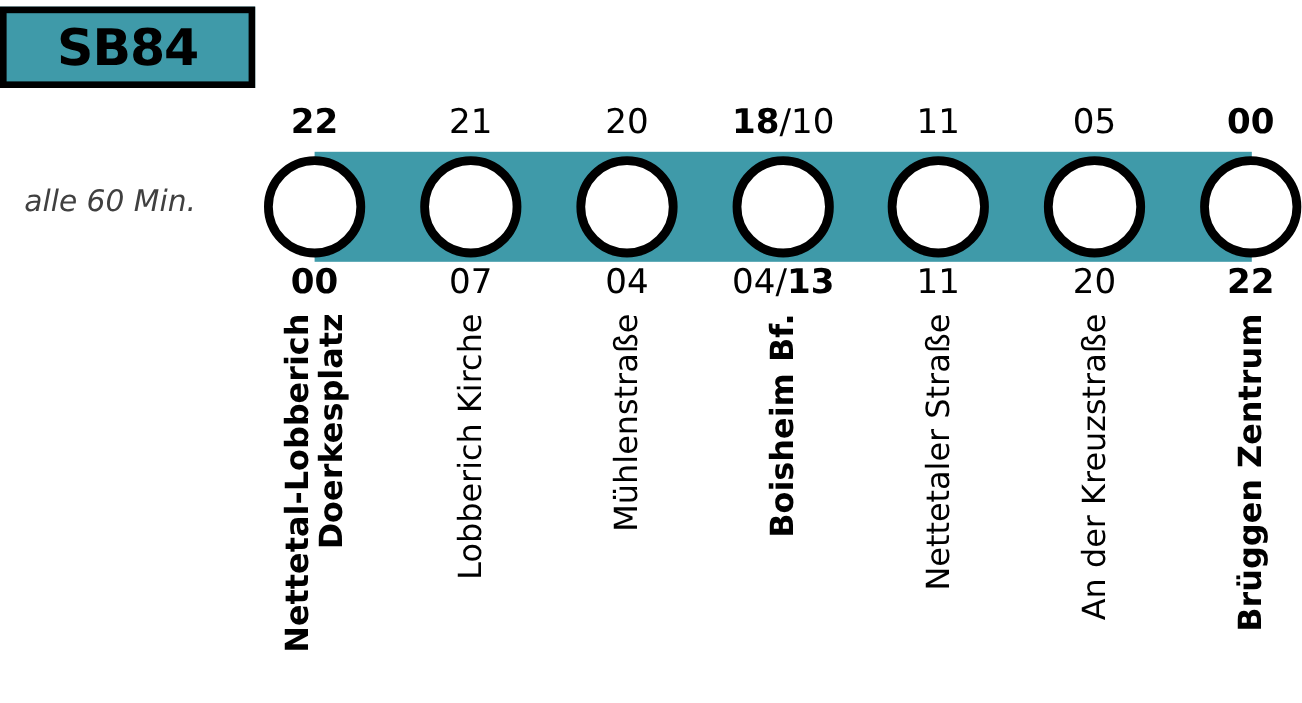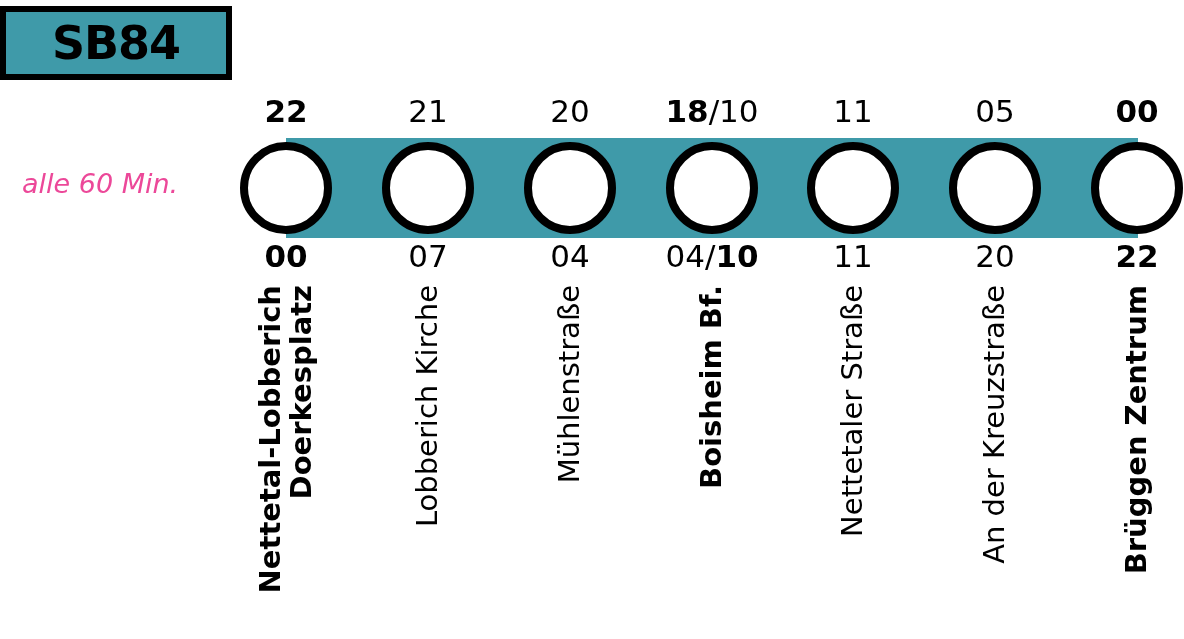--- a/index.html
+++ b/index.html
@@ -42,21 +42,21 @@
   
   #frequency-note {
     position: absolute;
     left: 22px;
     top: 168px;
     width: 212px;
     text-align: left;
     font-family: "DejaVu Sans", sans-serif;
     font-style: italic;
     font-size: 27px;
-    color: #ec4899;
+    color: #404040;
     white-space: nowrap;
   }
 
   
   #route-bar {
     position: absolute;
     left: 286px;
     top: 138px;
     width: 852px;
     height: 100px;
@@ -176,21 +176,21 @@
       <div class="time-top sans"><span class="time-seg reg">20</span></div>
       <div class="stop-node"></div>
       <div class="time-bottom sans"><span class="time-seg reg">04</span></div>
       <div class="stop-name">
         <div class="name-inner"><span>Mühlenstraße</span></div>
       </div>
     </div>
     <div class="stop" style="left: 712px;">
       <div class="time-top sans"><span class="time-seg bold">18</span><span class="time-seg reg">/10</span></div>
       <div class="stop-node"></div>
-      <div class="time-bottom sans"><span class="time-seg reg">04/</span><span class="time-seg bold">10</span></div>
+      <div class="time-bottom sans"><span class="time-seg reg">04/</span><span class="time-seg bold">13</span></div>
       <div class="stop-name bold">
         <div class="name-inner"><span>Boisheim Bf.</span></div>
       </div>
     </div>
     <div class="stop" style="left: 853px;">
       <div class="time-top sans"><span class="time-seg reg">11</span></div>
       <div class="stop-node"></div>
       <div class="time-bottom sans"><span class="time-seg reg">11</span></div>
       <div class="stop-name">
         <div class="name-inner"><span>Nettetaler Straße</span></div>

